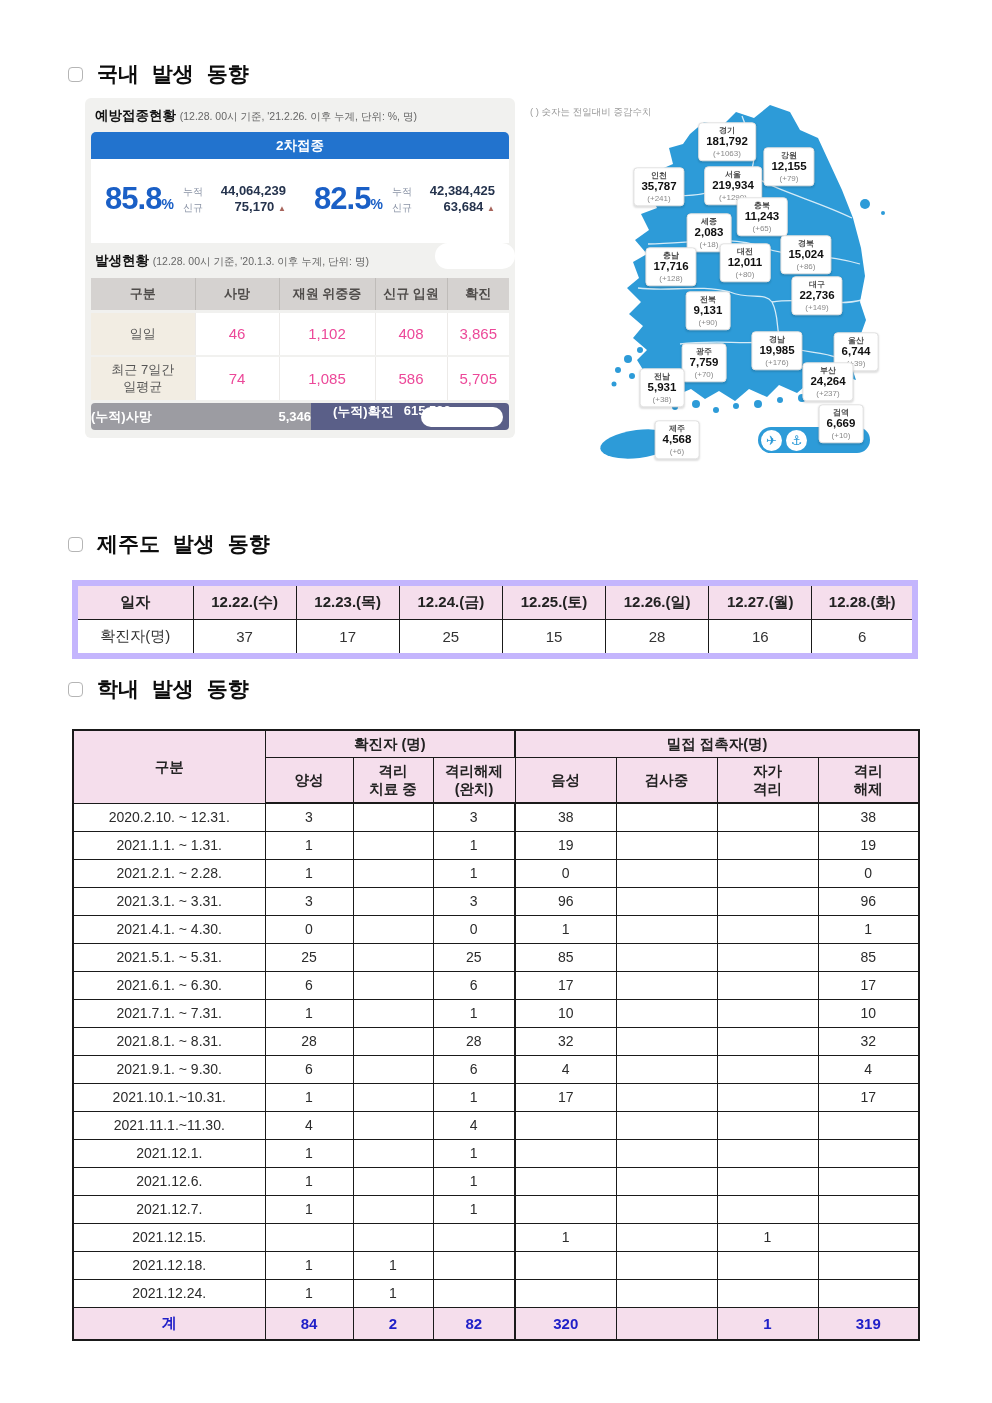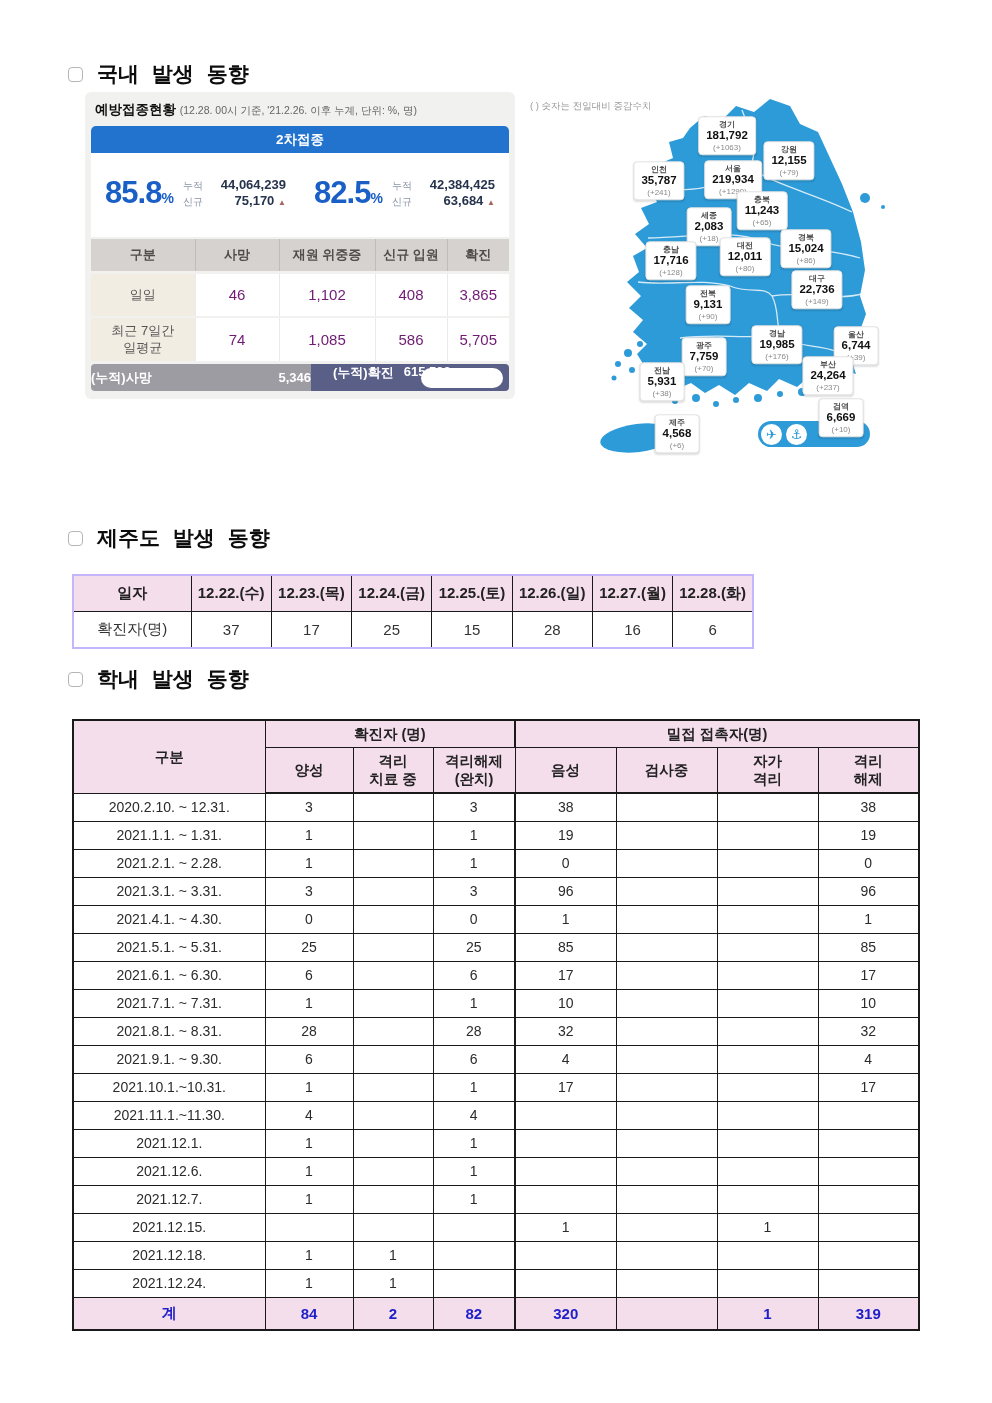--- a/index.html
+++ b/index.html
@@ -8,21 +8,21 @@
 
   
   .sec-title { display:flex; align-items:center; gap:14px; padding-left:68px;
                font-size:21px; font-weight:bold; color:#0d0d0d; word-spacing:7px; }
   .bullet { width:15px; height:15px; border:1.6px solid #b5b5b5; border-radius:4px; background:#fff; flex:0 0 auto; }
   .t1 { margin-top:60px; }
   .t2 { margin-top:30px; }
   .t3 { margin-top:16px; }
 
   
-  .top-area { position:relative; height:402px; margin-top:4px; }
+  .top-area { position:relative; height:402px; margin-top:10px; }
 
   
   .vax-panel { position:absolute; left:85px; top:0; width:430px; background:#f1f1ef; border-radius:6px; padding-bottom:8px; }
   .panel-h { position:relative; padding:9px 6px 6px 10px; font-size:13.5px; }
   .panel-h b { font-size:13.5px; color:#111; }
   .panel-h .sub { font-size:10.5px; color:#666; font-weight:normal; }
   .mask-pill { position:absolute; right:0px; top:0px; width:80px; height:26px; background:#fff; border-radius:13px; }
 
   .dose-bar { margin:1px 6px 0; height:27px; background:#2273ce; border-radius:5px 5px 0 0;
               display:flex; color:#fff; font-weight:bold; font-size:13.5px; }
@@ -38,21 +38,21 @@
   .s-val { font-size:13px; font-weight:bold; color:#25334d; min-width:76px; text-align:right; }
   .up { color:#a8655c; font-size:8px; }
 
   .occ-table { width:418px; margin:2px 6px 0; border-collapse:collapse; text-align:center; table-layout:fixed; }
   .occ-table col:nth-child(1){width:104px;} .occ-table col:nth-child(2){width:84px;}
   .occ-table col:nth-child(3){width:96px;}  .occ-table col:nth-child(4){width:72px;}
   .occ-table col:nth-child(5){width:62px;}
   .occ-table th { background:#d5d2d0; color:#4f4c4a; font-size:13px; font-weight:bold; height:33px;
                   border-bottom:3px solid #f1f1ef; }
   .occ-table th + th { border-left:1px solid #bfbcb9; }
-  .occ-table td { background:#fff; font-size:15px; color:#701a75; height:45px;
+  .occ-table td { background:#fff; font-size:15px; color:#ec4899; height:45px;
                   border-bottom:2px solid #f1f1ef; border-left:1px solid #eceae8; }
   .occ-table td:first-child { background:#f2ede3; font-size:13px; color:#555; border-left:none;
                               white-space:pre-line; line-height:1.25; }
 
   .cum-bar { margin:1px 6px 0; height:27px; display:flex; color:#fff; font-weight:bold; font-size:13px; }
   .cum-left { flex:0 0 220px; background:#9c9ca2; border-radius:4px 0 0 4px;
               display:flex; align-items:center; justify-content:space-between; gap:10px; }
   .cum-right { flex:1; background:#5a5f88; border-radius:0 4px 4px 0; position:relative;
                display:flex; align-items:flex-start; gap:10px; padding-left:22px; }
   .mask-pill2 { position:absolute; right:6px; top:3.5px; width:82px; height:20px; background:#fff; border-radius:10px; }
@@ -67,22 +67,22 @@
   .mr-name { font-size:8px; font-weight:bold; color:#4a4a4a; }
   .mr-value { font-size:11.5px; font-weight:bold; color:#101010; }
   .mr-delta { font-size:8px; color:#8a8a8a; }
   .quarantine-pill { position:absolute; left:238px; top:335px; width:112px; height:26px;
                      background:#2d9bd8; border-radius:13px; display:flex; align-items:center; gap:4px;
                      padding-left:3px; z-index:1; }
   .q-icon { width:21px; height:21px; background:#fff; border-radius:50%; color:#2d9bd8;
             font-size:13px; display:flex; align-items:center; justify-content:center; }
 
   
-  .jeju-table { border-collapse:collapse; table-layout:fixed; width:682px; margin:22px 0 0 72px;
-                text-align:center; border:2px solid #c4b5fd; }
+  .jeju-table { border-collapse:collapse; table-layout:fixed; width:846px; margin:22px 0 0 72px;
+                text-align:center; border:6px solid #c4b5fd; }
   .jeju-table col:first-child { width:118px; }
   .jeju-table th { background:#f5deec; font-size:15px; font-weight:bold; height:36px; border:1.4px solid #1a1a1a; }
   .jeju-table td { background:#fff; font-size:15px; height:37px; border:1.4px solid #1a1a1a; color:#333; }
 
   
   .school-table { border-collapse:collapse; table-layout:fixed; width:846px; margin:26px 0 0 72px;
                   text-align:center; border:2px solid #1a1a1a; }
   .school-table th { background:#f5deec; font-weight:bold; font-size:14.5px; border:1.2px solid #1a1a1a;
                      white-space:pre-line; line-height:1.25; }
   .school-table thead tr:first-child th { height:27px; }
@@ -133,20 +133,25 @@
               <span class="s-val">42,384,425</span>
             </span>
             <span class="s-row">
               <span class="s-label">신규</span>
               <span class="s-val"><span>63,684</span> <span class="up">▲</span></span>
             </span>
           </span>
         </div>
       </div>
 
+      <div class="panel-h">
+        <b>발생현황</b>
+        <span class="sub">(12.28. 00시 기준, '20.1.3. 이후 누계, 단위: 명)</span>
+        <span class="mask-pill"></span>
+      </div>
 
       <table class="occ-table">
         <colgroup>
             <col>
             <col>
             <col>
             <col>
             <col>
           </colgroup>
         <thead>

